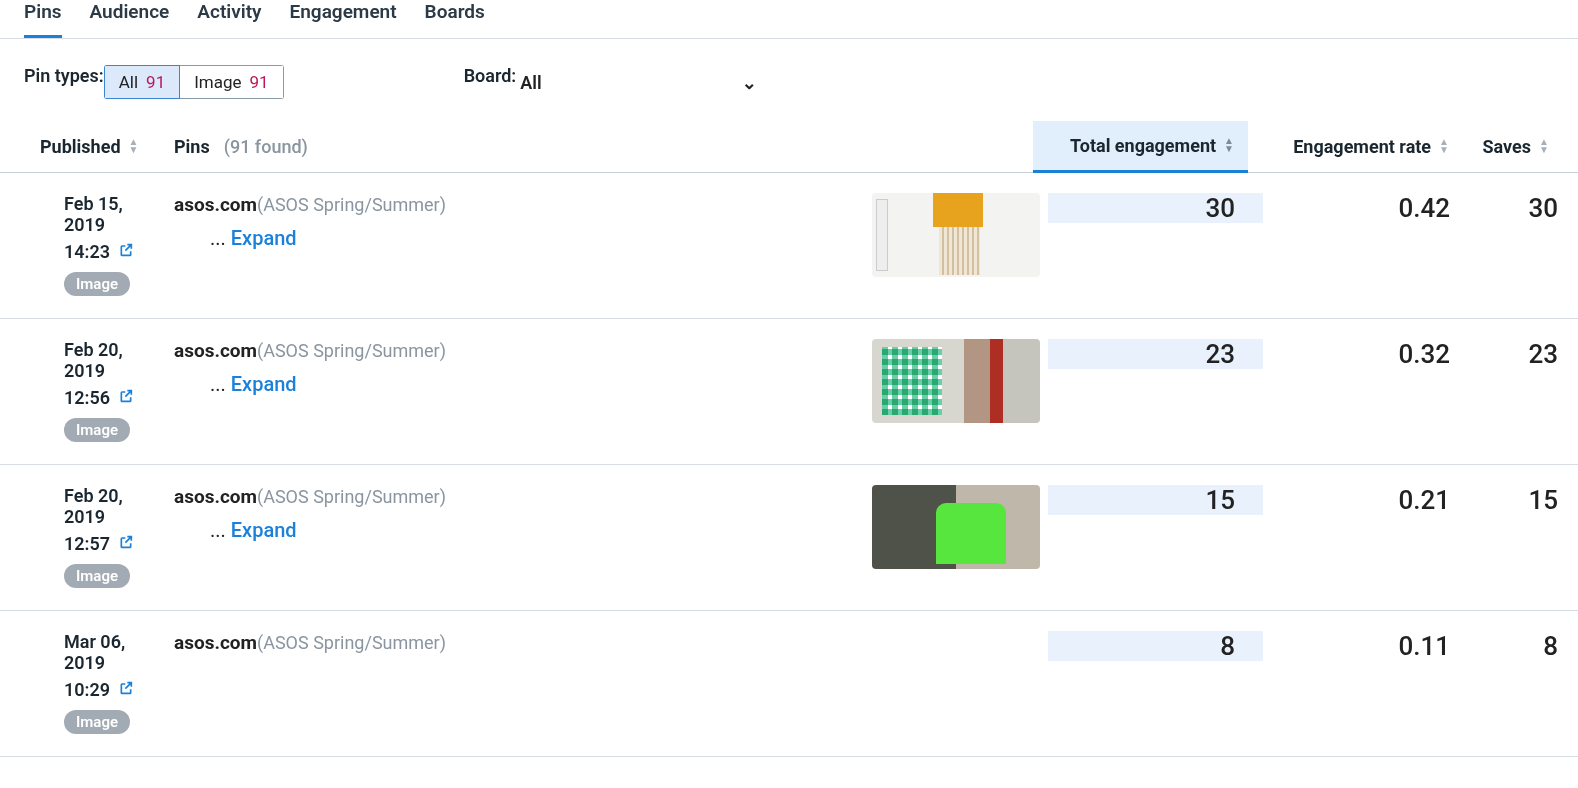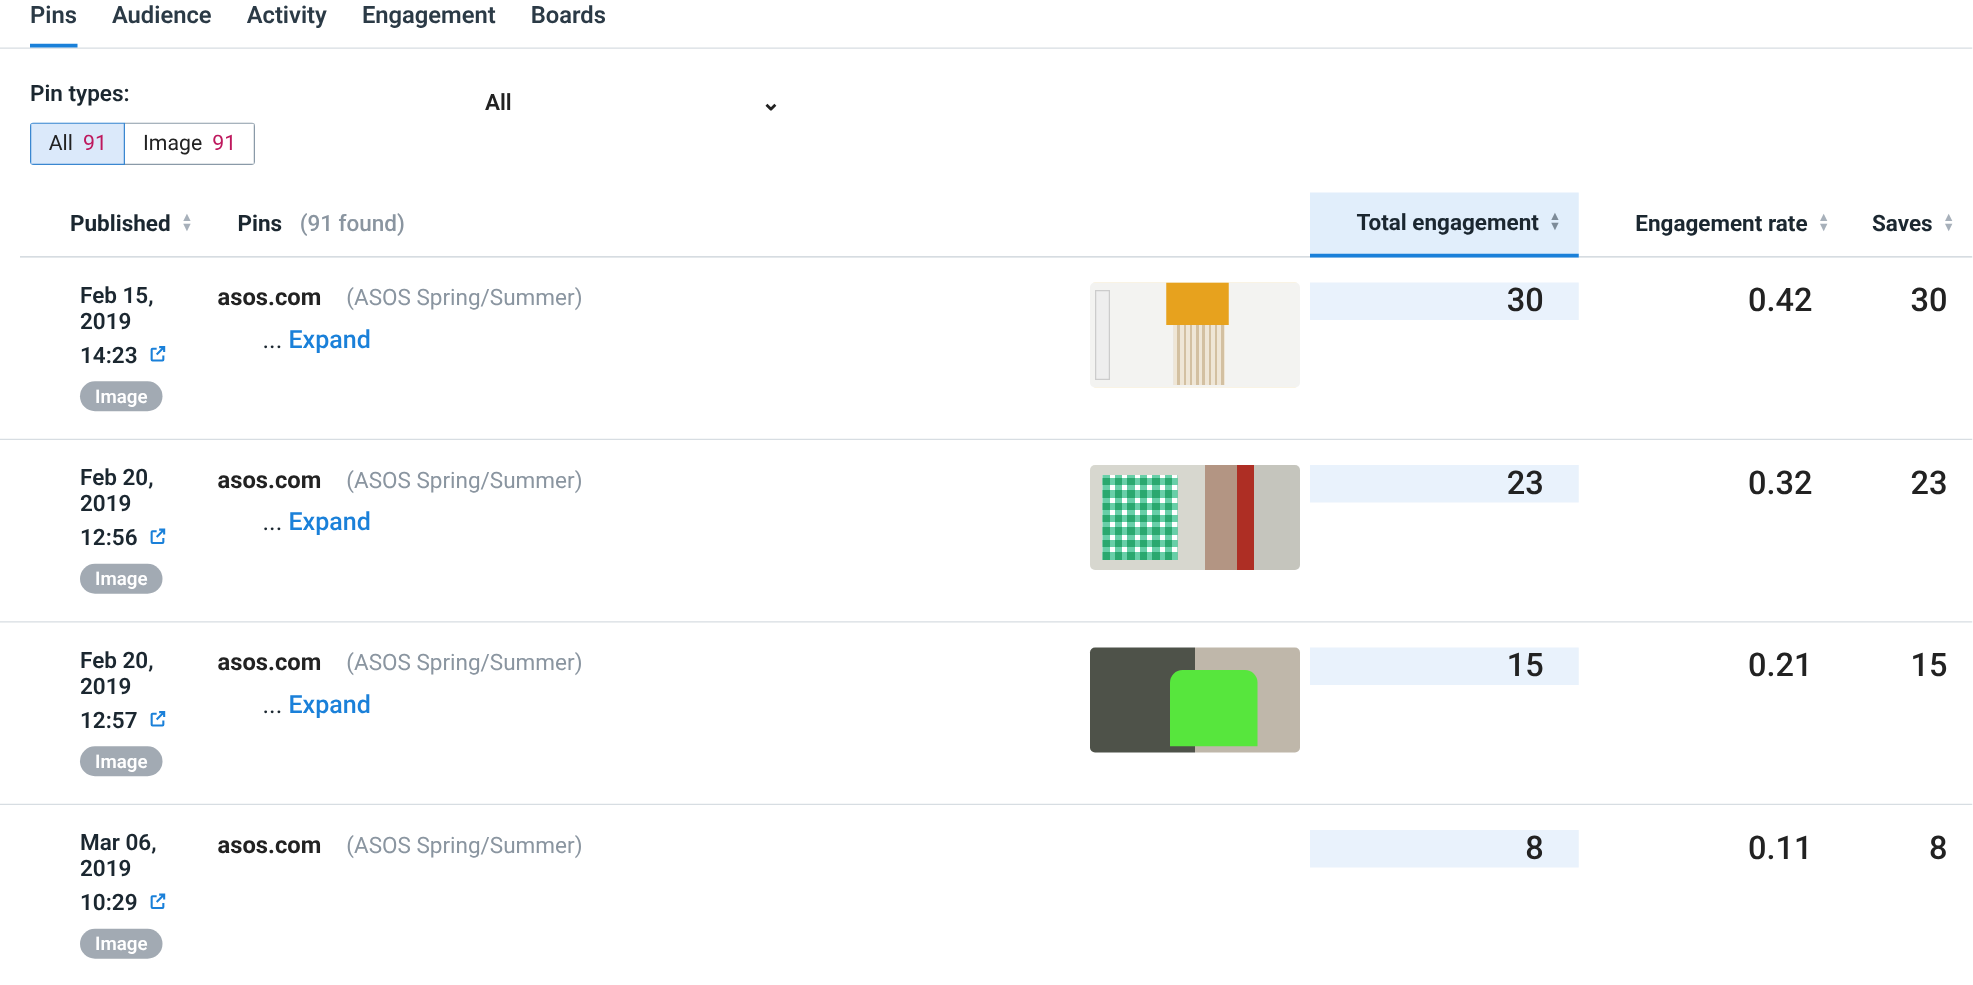--- a/index.html
+++ b/index.html
@@ -24,21 +24,21 @@
     cursor: pointer;
   }
   .tab.active {
     border-bottom: 3px solid #1a80d9;
   }
   .filters {
     display: flex;
     gap: 180px;
     padding: 26px 24px 22px 24px;
   }
-  .filter-group { display: flex; flex-direction: column; gap: 12px; }
+  .filter-group { display: flex; flex-direction: row; gap: 0; }
   .filter-label { font-size: 18px; font-weight: 600; color: #1b2730; }
   .segmented {
     display: flex;
     border-radius: 3px;
     overflow: hidden;
   }
   .segment {
     display: flex; align-items: center; gap: 8px;
     padding: 6px 14px;
     border: 1.5px solid #8a9aa8;
@@ -56,22 +56,21 @@
     display: flex; align-items: center; gap: 200px;
     font-size: 18px; font-weight: 600;
     cursor: pointer;
     padding: 6px 4px;
   }
   .chevron { font-size: 18px; font-weight: 700; }
   .table { width: 100%; }
   .thead {
     display: flex;
     border-bottom: 1px solid #c9d1d8;
-    padding: 0 0 0 0;
-    margin-left: 16px;
+    padding: 0 15px 0 0;
   }
   .th {
     display: flex; align-items: center; gap: 8px;
     font-size: 18px; font-weight: 700; color: #1b2730;
     padding: 14px 14px;
   }
   .th.sorted {
     background: #e1eefb;
     border-bottom: 3px solid #1a80d9;
     margin-bottom: -1px;
@@ -107,21 +106,21 @@
     background: #a2aab3;
     color: #fff;
     font-size: 15px;
     font-weight: 600;
     padding: 3px 12px;
     border-radius: 14px;
     margin-top: 4px;
     width: fit-content;
   }
   .cell.col-pins { flex: 1; display: flex; flex-direction: column; gap: 8px; }
-  .source-line { display: flex; align-items: baseline; gap: 20px; }
+  .source-line { display: flex; align-items: baseline; gap: 0; }
   .source { font-size: 19px; font-weight: 700; }
   .board-name { font-size: 18px; color: #8a95a0; }
   .desc { font-size: 20px; color: #1b2730; line-height: 1.45; max-width: 660px; margin-left: 36px; }
   .ellipsis { color: #1b2730; }
   .expand { color: #1a80d9; cursor: pointer; font-weight: 500; }
   .cell.col-thumb { width: 190px; }
   .thumb {
     width: 168px; height: 84px; border-radius: 4px;
     display: flex; align-items: center; justify-content: center;
     overflow: hidden;
@@ -165,20 +164,21 @@
         <span>All</span>
         <span class="count">91</span>
       </div>
       <div class="segment">
         <span>Image</span>
         <span class="count">91</span>
       </div>
     </div>
   </div>
   <div class="filter-group">
+    <div class="filter-label">Board:</div>
     <div class="board-select">
       <span>All</span>
       <span class="chevron">⌄</span>
     </div>
   </div>
 </div>
 
 <div class="table">
   <div class="thead">
     <div class="th col-published">

